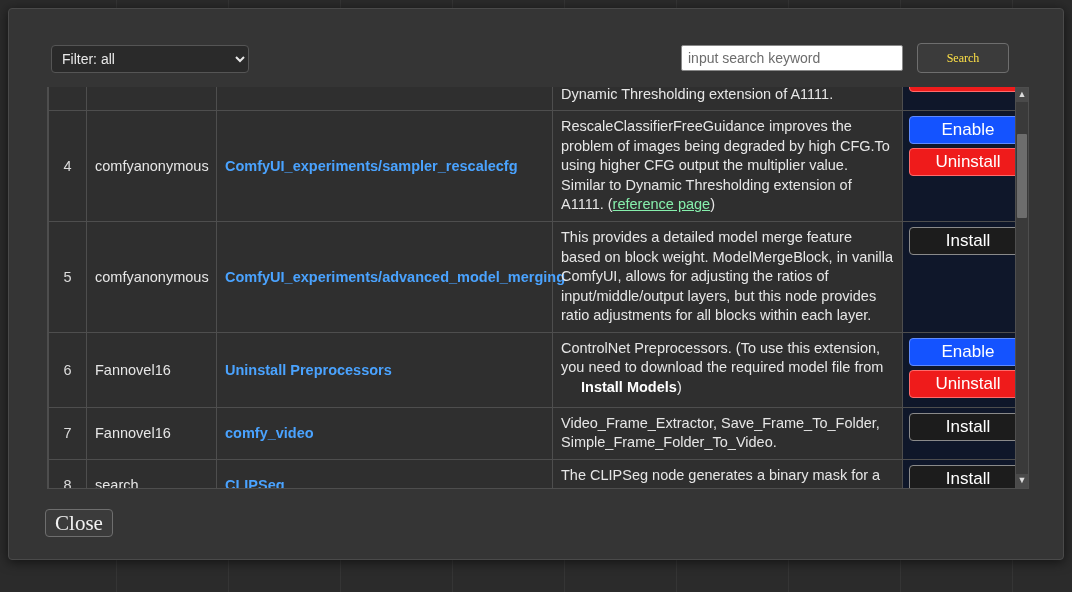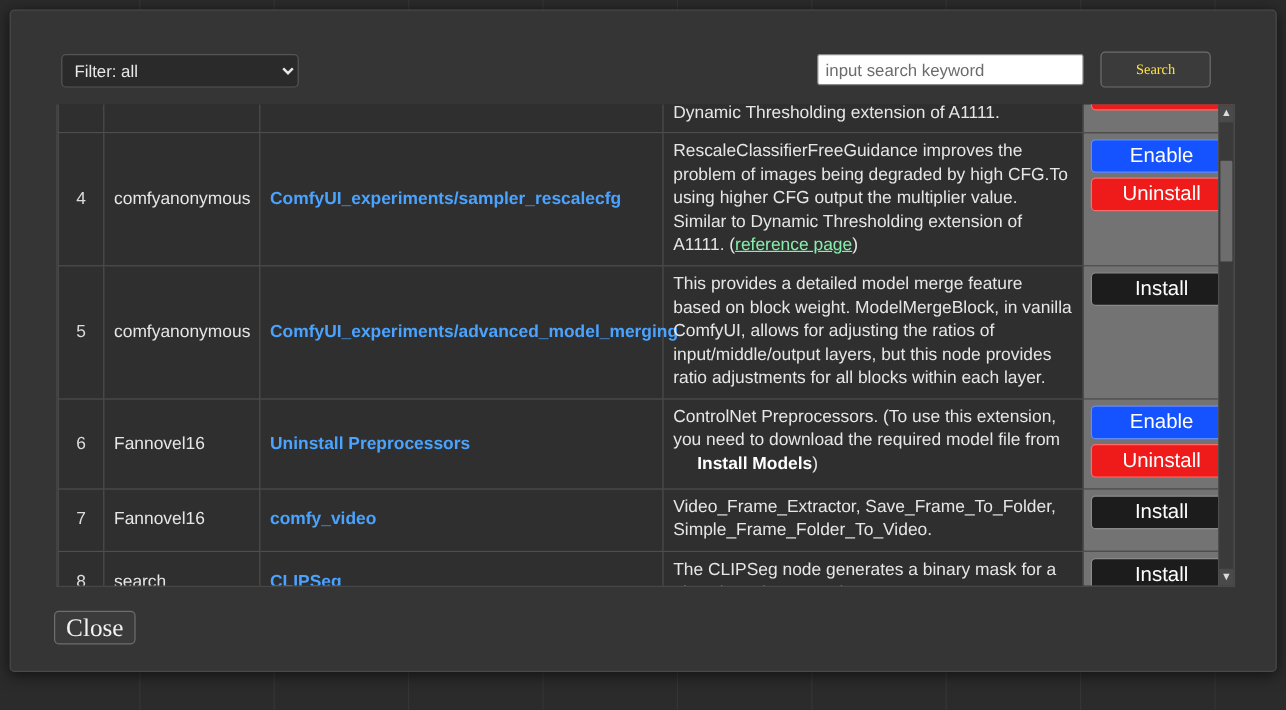--- a/index.html
+++ b/index.html
@@ -135,21 +135,21 @@
   td.title {
     color: #4aa3ff;
     font-weight: bold;
     vertical-align: middle;
   }
   td.desc { line-height: 1.35; }
   td.action {
     padding: 5px 6px;
     text-align: center;
     vertical-align: top;
-    background: #737373;
+    background: #0f172a;
   }
 
   .desc-link { color: #86efac; text-decoration: underline; }
   .desc-strong { font-weight: bold; color: #ffffff; margin-left: 20px; }
 
   .btn {
     display: block;
     width: 118px;
     margin: 0 auto 4px auto;
     height: 28px;

